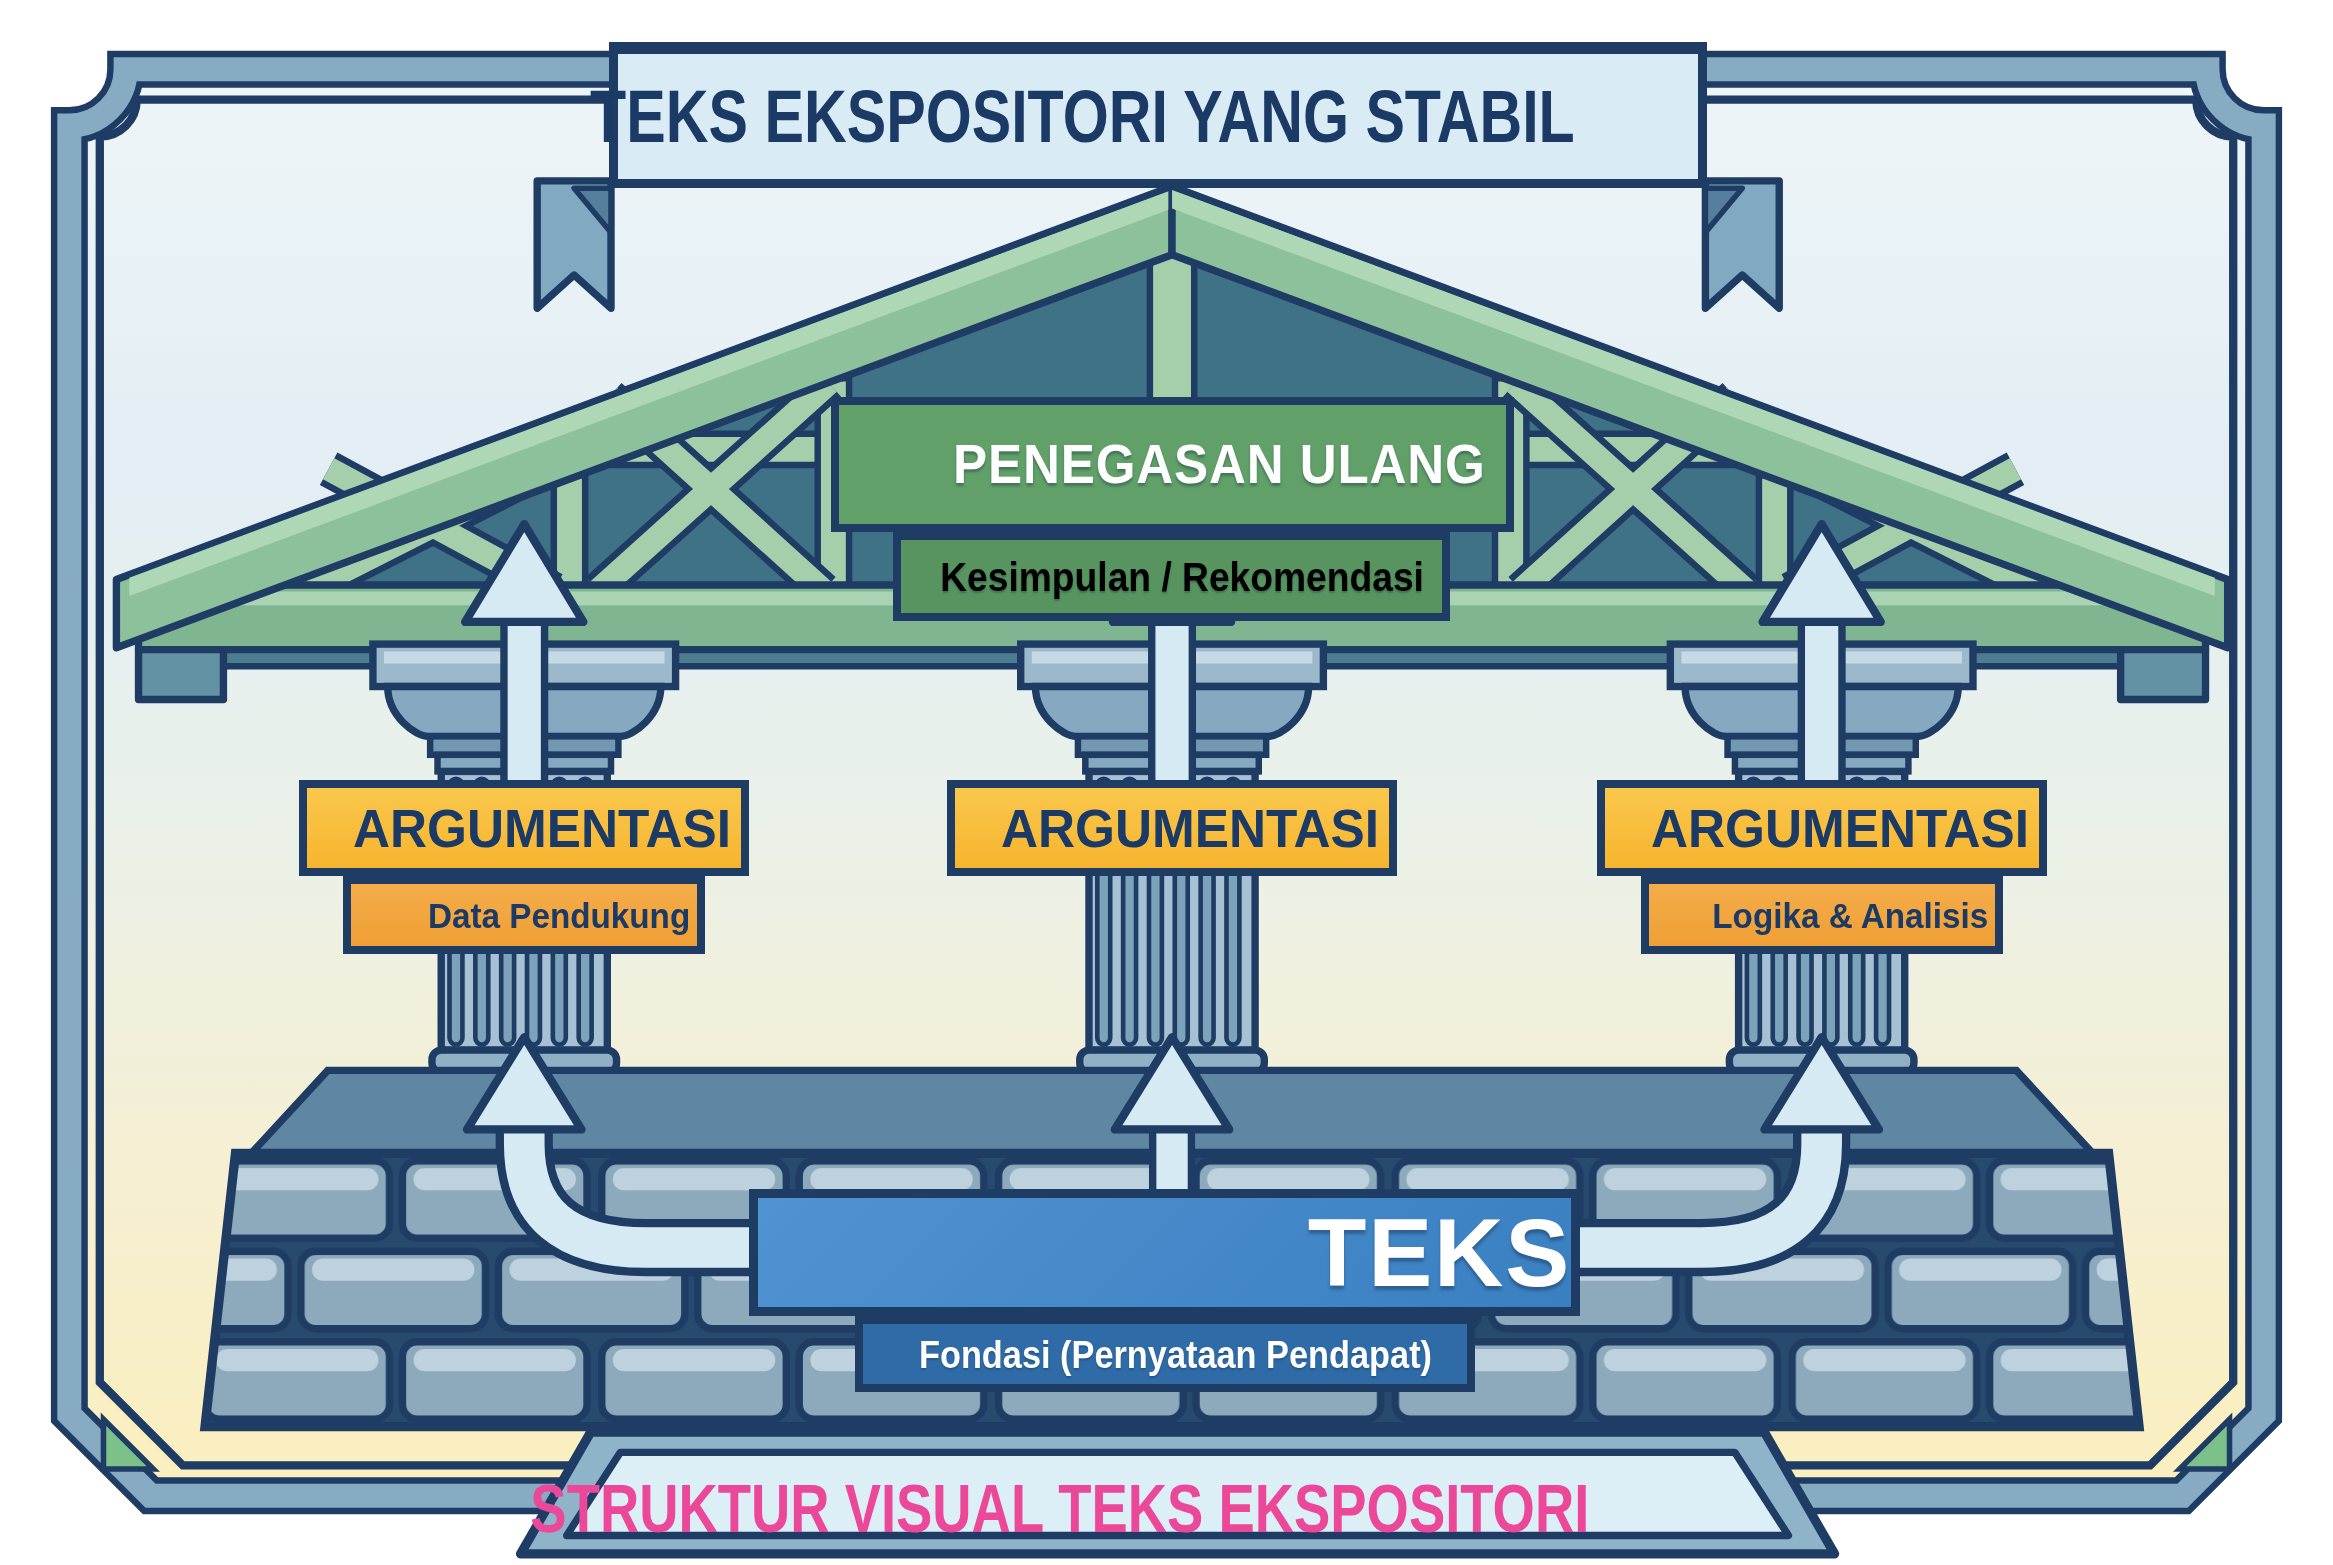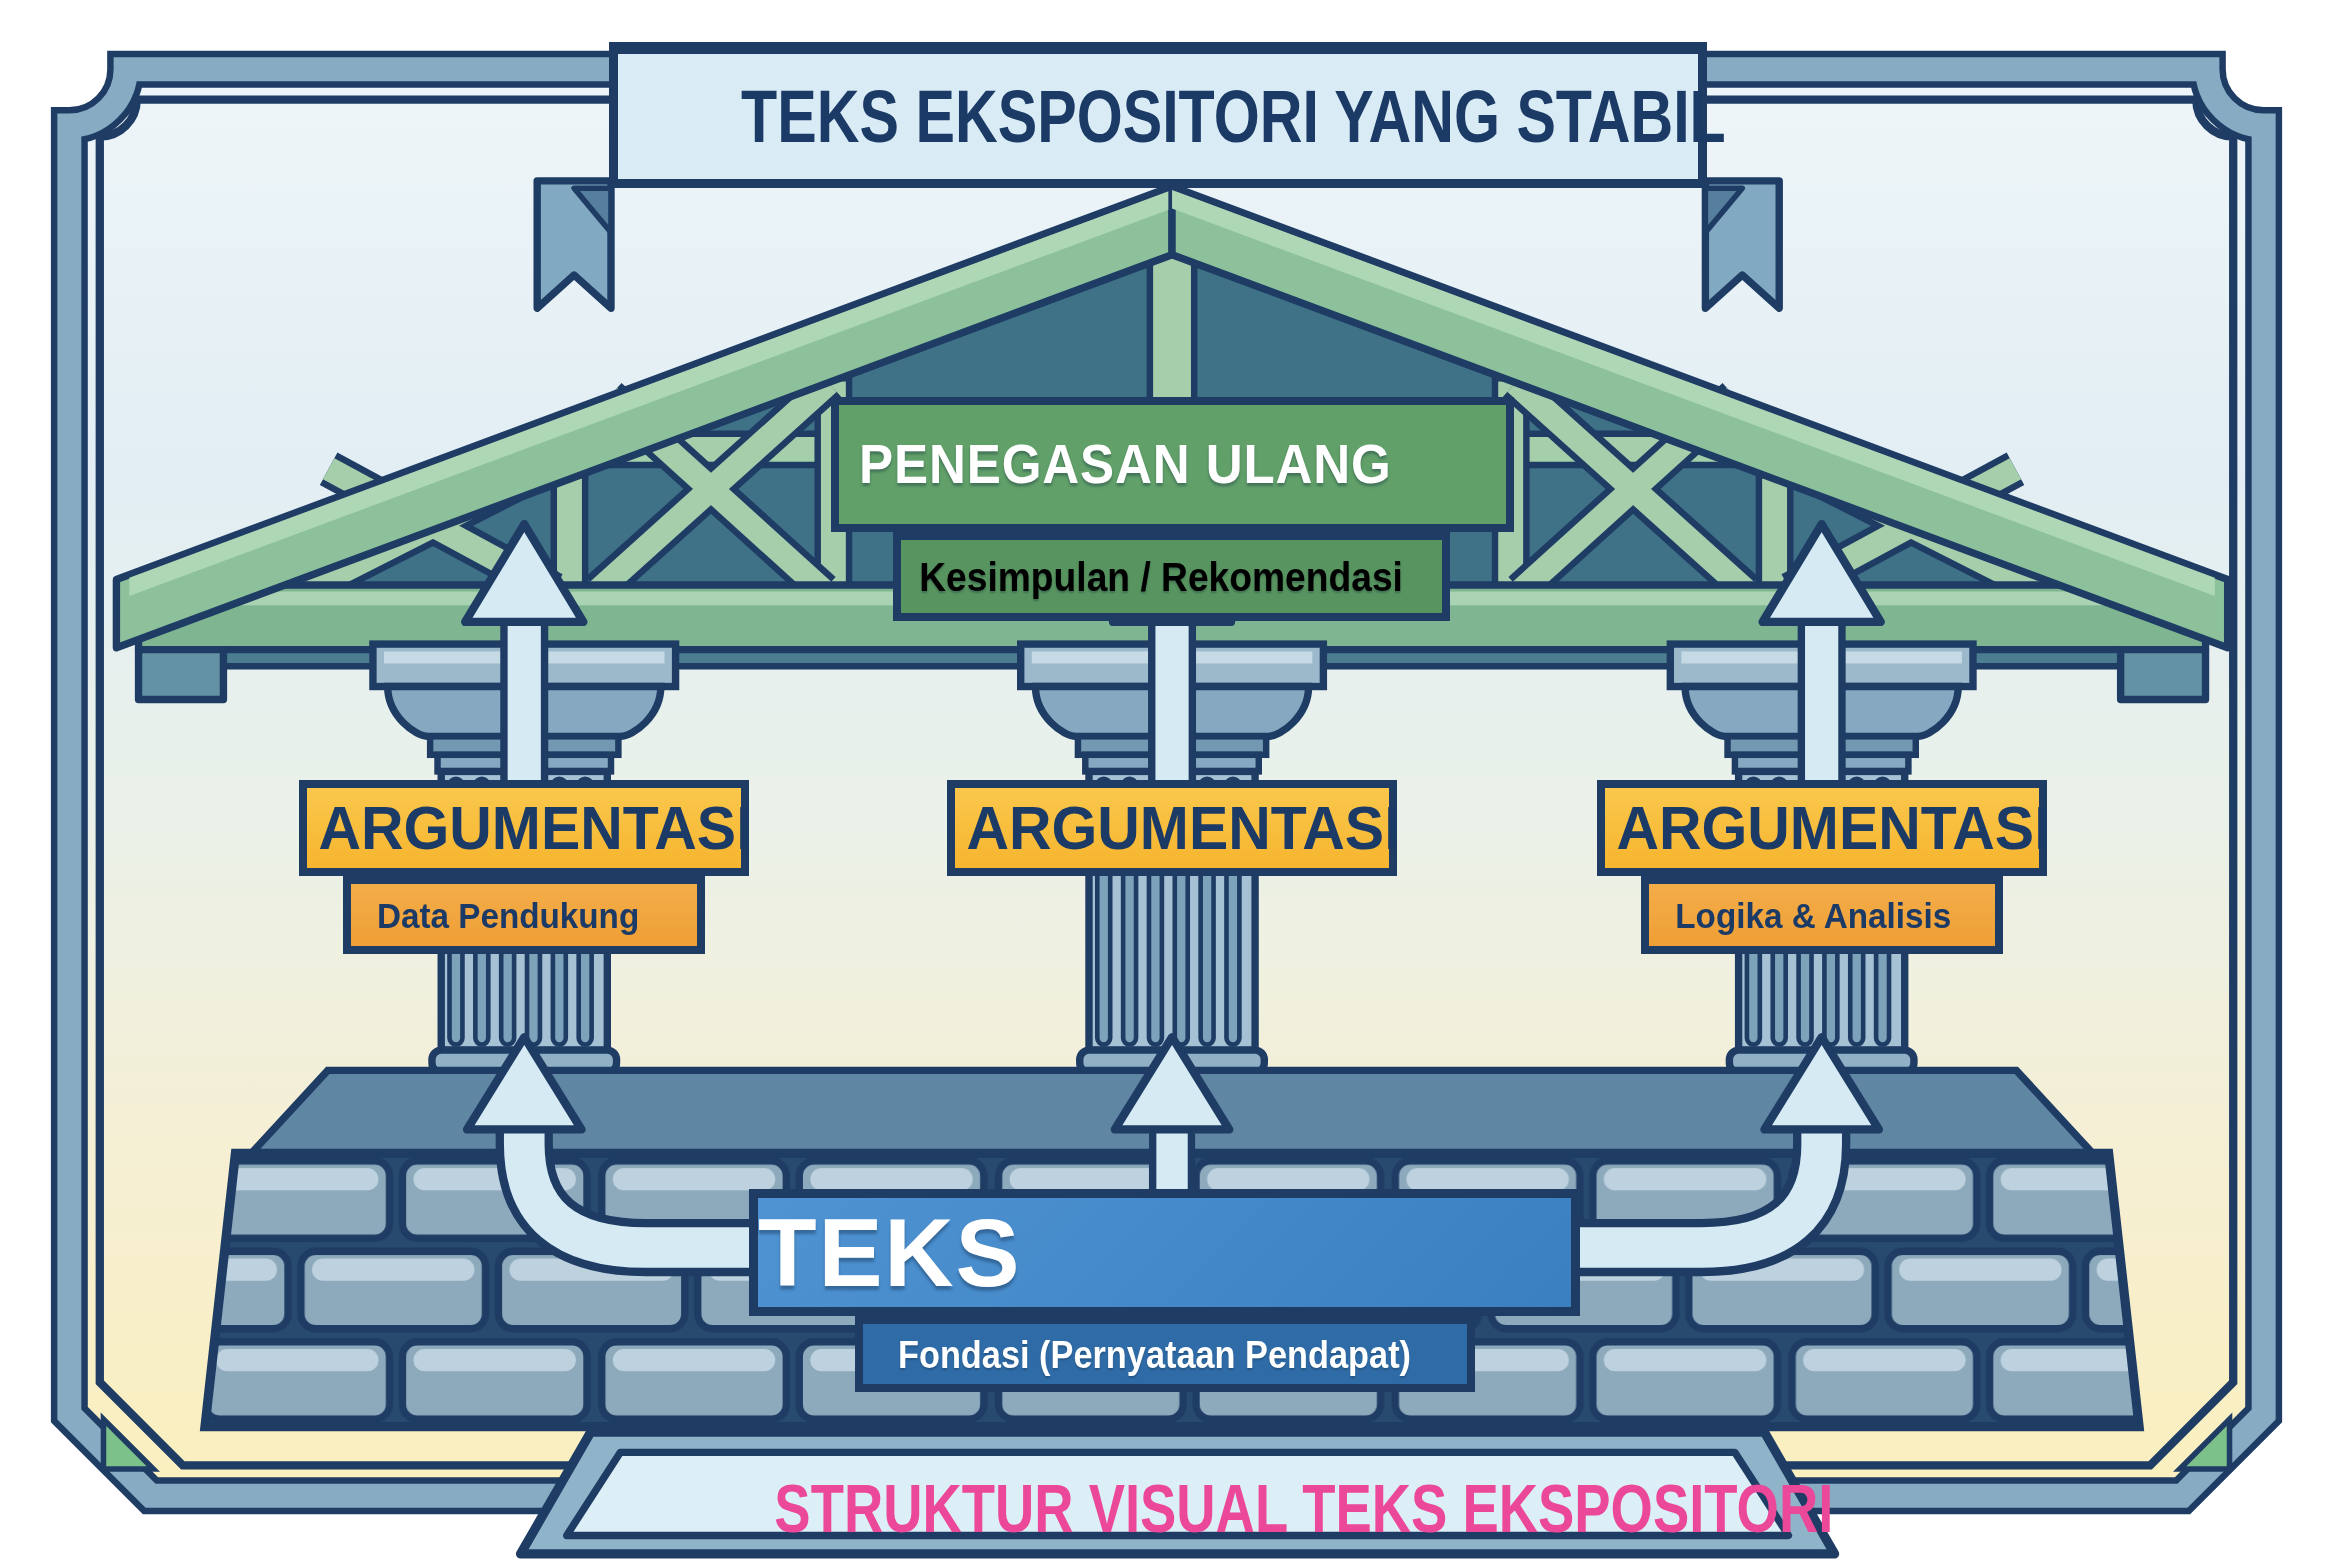--- a/index.html
+++ b/index.html
@@ -1,34 +1,34 @@
 <!DOCTYPE html>
 <html style="font-size:14.8px"><head>
 <meta charset="utf-8">
 <style>
   html,body{margin:0;padding:0;background:#ffffff;}
   #stage{position:relative;width:2333px;height:1565px;overflow:hidden;
          font-family:"Liberation Sans",sans-serif;background:#ffffff;}
   #art{position:absolute;left:0;top:0;z-index:0;}
-  .lbl{position:absolute;box-sizing:border-box;display:flex;align-items:center;justify-content:flex-start;
+  .lbl{position:absolute;box-sizing:border-box;display:flex;align-items:center;justify-content:flex-end;
        font-weight:bold;line-height:1;white-space:nowrap;z-index:2;}
   .cx95{display:inline-block;transform:scaleX(.95);transform-origin:center;}
   .cx93{display:inline-block;transform:scaleX(.93);transform-origin:center;}
   .cx88{display:inline-block;transform:scaleX(.88);transform-origin:center;}
   .cx80{display:inline-block;transform:scaleX(.80);transform-origin:center;}
   .banner{left:609px;top:42px;width:1098px;height:146px;background:#d9ecf5;
           border:9.2px solid #1e3c64;border-top-width:12px;color:#1c3a66;font-size:74px;}
   .pen-main{left:831px;top:397px;width:683px;height:135px;background:#61a169;
             border:8.3px solid #1e3c64;color:#ffffff;font-size:55px;letter-spacing:0.9px;
             text-shadow:0 2.8px 2.8px rgba(15,35,60,.35);}
   .pen-sub{left:893px;top:532px;width:557px;height:89px;background:#57945f;
            border:8.3px solid #1e3c64;color:#000000;font-size:40px;
            text-shadow:0 1.8px 1.8px rgba(15,35,60,.3);}
   .arg-main{top:780px;width:450px;height:96px;background:linear-gradient(180deg,#fac74c,#f6b52f);
-            border:8.3px solid #1e3c64;color:#1c3a66;font-size:62px;}
+            border:8.3px solid #1e3c64;color:#1c3a66;font-size:54px;}
   .arg-sub{top:876px;width:362px;height:78px;background:linear-gradient(180deg,#f4ad49,#ef9f35);
            border:8.3px solid #1e3c64;color:#1c3a66;font-size:35px;padding-left:19px;}
   .a1{left:299px;} .a2{left:947px;} .a3{left:1597px;}
   .s1{left:343px;} .s2{left:991px;} .s3{left:1641px;}
   .tesis-main{left:749px;top:1189px;width:831px;height:127px;
               background:linear-gradient(135deg,#4f93d2,#3a7fc0);
               border:9.2px solid #1e3c64;color:#ffffff;font-size:96px;letter-spacing:1.8px;
               text-shadow:0 3.7px 2.8px rgba(15,35,60,.35);}
   .tesis-sub{left:855px;top:1316px;width:620px;height:76px;background:#2f6ca7;
              border:8.3px solid #1e3c64;color:#ffffff;font-size:39px;

